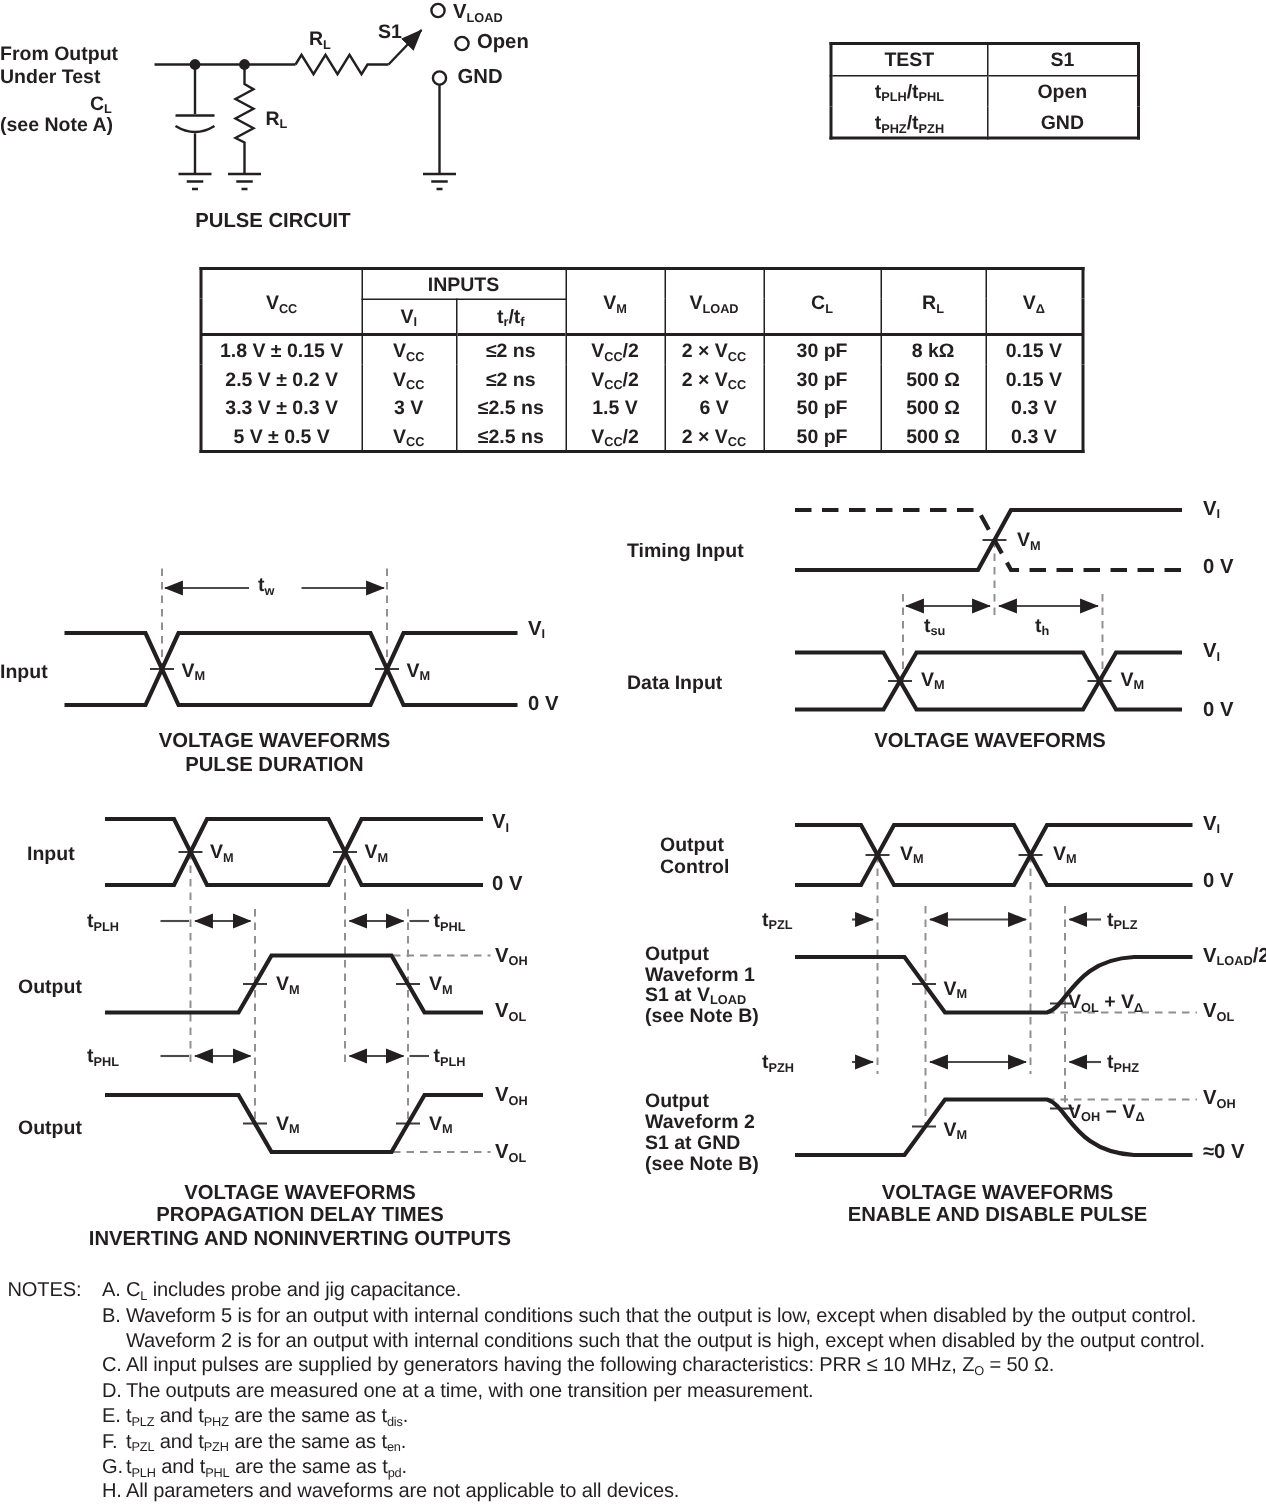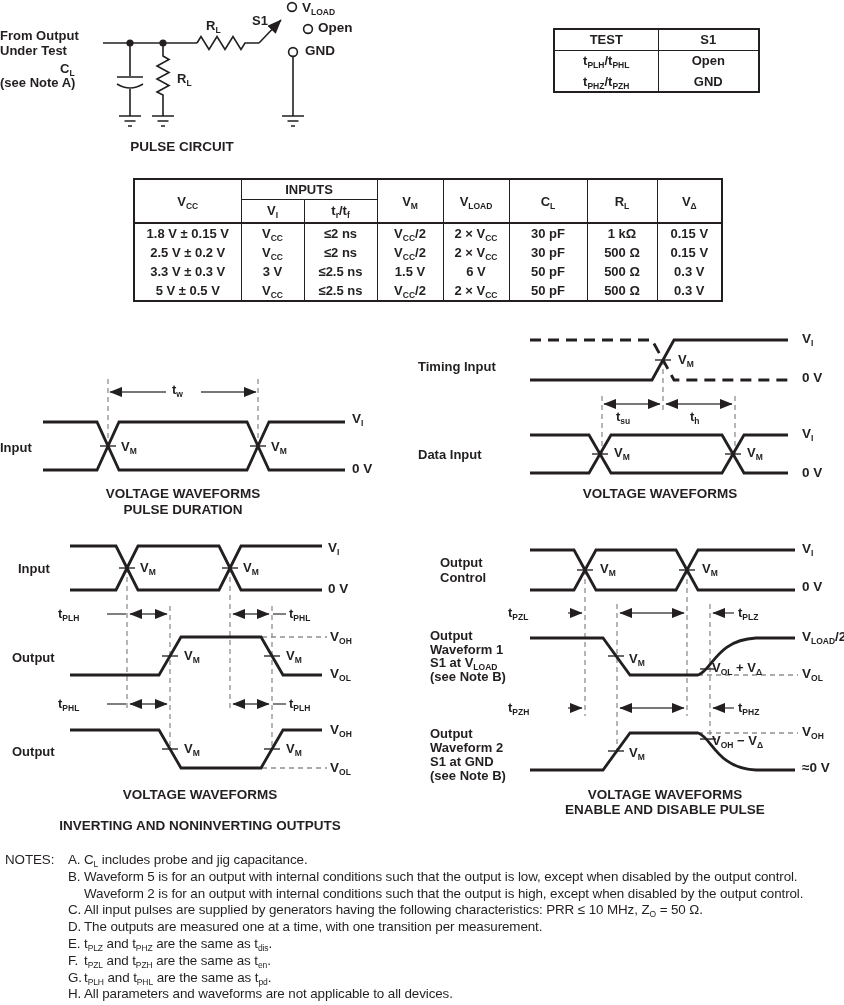--- a/index.html
+++ b/index.html
@@ -176,21 +176,21 @@
     </tr>
   </thead>
   <tbody>
     <tr style="height:19.5px">
       <td>1.8 V ± 0.15 V</td>
       <td>V<sub>CC</sub></td>
       <td>≤2 ns</td>
       <td>V<sub>CC</sub>/2</td>
       <td>2 × V<sub>CC</sub></td>
       <td>30 pF</td>
-      <td>1 kΩ</td>
+      <td>8 kΩ</td>
       <td>0.15 V</td>
     </tr>
     <tr style="height:19.5px">
       <td>2.5 V ± 0.2 V</td>
       <td>V<sub>CC</sub></td>
       <td>≤2 ns</td>
       <td>V<sub>CC</sub>/2</td>
       <td>2 × V<sub>CC</sub></td>
       <td>30 pF</td>
       <td>500 Ω</td>
@@ -254,20 +254,21 @@
 <span class="lbl lv" style="left:330px;top:630px">V<sub>OH</sub></span>
 <span class="lbl lv" style="left:330px;top:667px">V<sub>OL</sub></span>
 <span class="lbl ra" style="left:58px;top:697px;width:48px">t<sub>PHL</sub></span>
 <span class="lbl" style="left:289px;top:697px">t<sub>PLH</sub></span>
 <span class="lbl ra" style="left:12px;top:745px;width:48px">Output</span>
 <span class="lbl" style="left:184px;top:742px">V<sub>M</sub></span>
 <span class="lbl" style="left:286px;top:742px">V<sub>M</sub></span>
 <span class="lbl lv" style="left:330px;top:723px">V<sub>OH</sub></span>
 <span class="lbl lv" style="left:330px;top:761px">V<sub>OL</sub></span>
 <span class="cap" style="left:58px;top:787px;width:284px">VOLTAGE WAVEFORMS</span>
+<span class="cap" style="left:58px;top:802px;width:284px">PROPAGATION DELAY TIMES</span>
 <span class="cap" style="left:58px;top:818px;width:284px">INVERTING AND NONINVERTING OUTPUTS</span>
 
 <span class="lbl ra" style="left:440px;top:556px;width:78px">Output</span>
 <span class="lbl ra" style="left:440px;top:571px;width:78px">Control</span>
 <span class="lbl" style="left:600px;top:562px">V<sub>M</sub></span>
 <span class="lbl" style="left:702px;top:562px">V<sub>M</sub></span>
 <span class="lbl lv" style="left:802px;top:542px">V<sub>I</sub></span>
 <span class="lbl lv" style="left:802px;top:580px">0 V</span>
 <span class="lbl ra" style="left:508px;top:606px;width:58px">t<sub>PZL</sub></span>
 <span class="lbl" style="left:738px;top:606px">t<sub>PLZ</sub></span>

